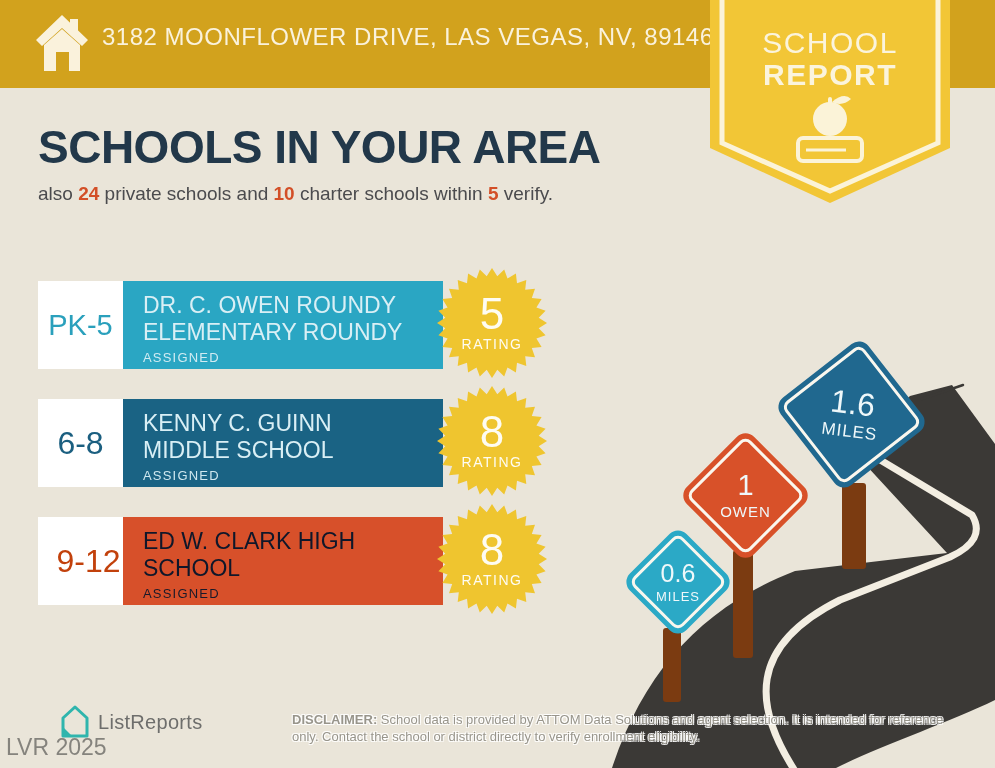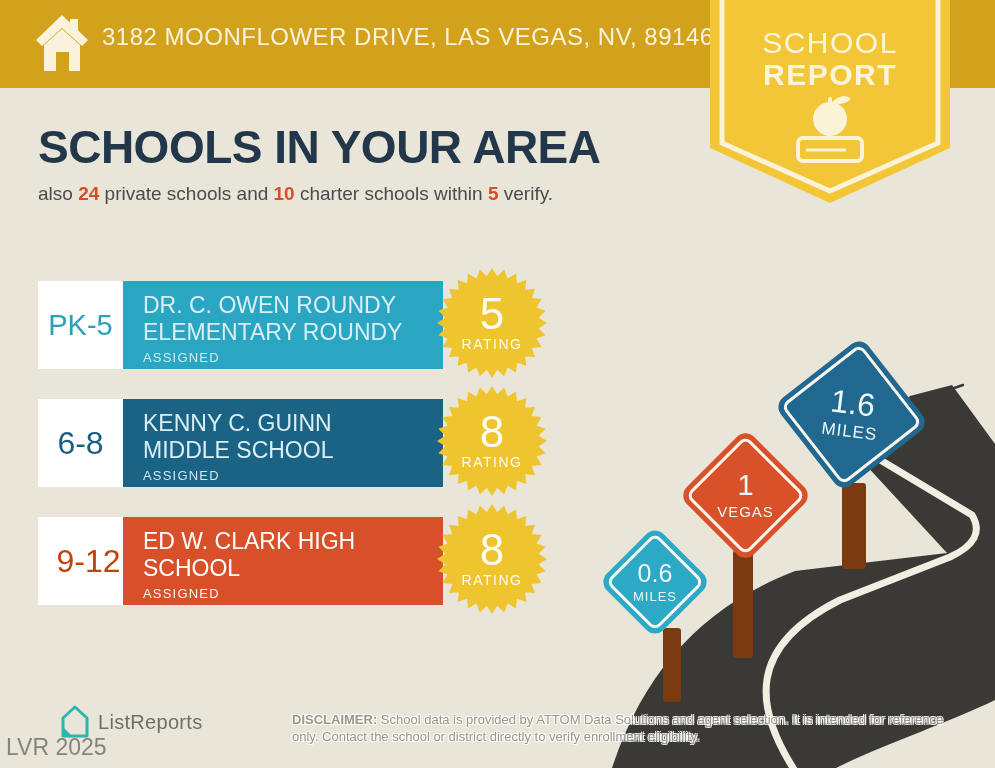--- a/index.html
+++ b/index.html
@@ -28,42 +28,42 @@
 
   
   .row { position:absolute; left:38px; width:405px; height:88px; display:flex; z-index:4; }
   .grade-box { width:85px; height:88px; background:#FFFFFF; display:flex; align-items:center;
                justify-content:center; font-weight:400; flex:none; }
   .grade-sm { font-size:29px; }
   .grade-lg { font-size:32px; }
   .bar { flex:1; height:88px; padding:11px 0 0 20px; color:#D9EFF5; }
   .school-name { font-size:23px; line-height:27px; font-weight:400; }
   .assigned { font-size:13px; letter-spacing:1.2px; margin-top:4px; opacity:.95; }
-  .row-red .bar { color:#ffffff; }
+  .row-red .bar { color:#0f172a; }
 
   .badge { position:absolute; width:112px; height:112px; z-index:5; }
   .badge svg { position:absolute; left:0; top:0; }
   .badge-text { position:absolute; inset:0; display:flex; flex-direction:column; align-items:center;
                 justify-content:center; color:#FEFCF2; }
   .badge-num { font-size:44px; line-height:40px; font-weight:400; }
   .badge-label { font-size:14px; letter-spacing:1.5px; margin-top:2px; }
 
   
   #road-svg { position:absolute; left:0; top:0; z-index:1; }
   .post { position:absolute; border-radius:3px; z-index:2; }
 
   .sign { position:absolute; z-index:3; }
   .sign-diamond { position:absolute; inset:0; border-radius:12px; }
   .sign-inner { position:absolute; inset:5px; border:3px solid #FAF7EE; border-radius:8px; }
   .sign-text { position:absolute; inset:0; display:flex; flex-direction:column; align-items:center;
                justify-content:center; color:#EFF8FA; text-align:center; }
   .sign-value { line-height:1; }
   .sign-unit { letter-spacing:1px; margin-top:3px; }
 
-  .sign--s1 { left:615px; top:542px; width:80px; height:80px;text-decoration:underline; }
+  .sign--s1 { left:638px; top:542px; width:80px; height:80px;text-decoration:underline; }
   .sign--s1 .sign-diamond { transform:rotate(45deg); }
   .sign--s1 .sign-value { font-size:25px; }
   .sign--s1 .sign-unit { font-size:13px; }
 
   .sign--s2 { left:698px; top:448px; width:95px; height:95px; }
   .sign--s2 .sign-diamond { transform:rotate(45deg); }
   .sign--s2 .sign-value { font-size:29px; }
   .sign--s2 .sign-unit { font-size:15px; }
 
   .sign--s3 { left:796px; top:359px; width:111px; height:111px; }
@@ -106,21 +106,21 @@
       <div class="sign-value">0.6</div>
       <div class="sign-unit">MILES</div>
     </div>
   </div>
   <div class="sign sign--s2">
     <div class="sign-diamond" style="background: rgb(216, 81, 41);">
       <div class="sign-inner"></div>
     </div>
     <div class="sign-text">
       <div class="sign-value">1</div>
-      <div class="sign-unit">VEGAS</div>
+      <div class="sign-unit">OWEN</div>
     </div>
   </div>
   <div class="sign sign--s3">
     <div class="sign-diamond" style="background: rgb(32, 104, 143);">
       <div class="sign-inner"></div>
     </div>
     <div class="sign-text">
       <div class="sign-value">1.6</div>
       <div class="sign-unit">MILES</div>
     </div>

